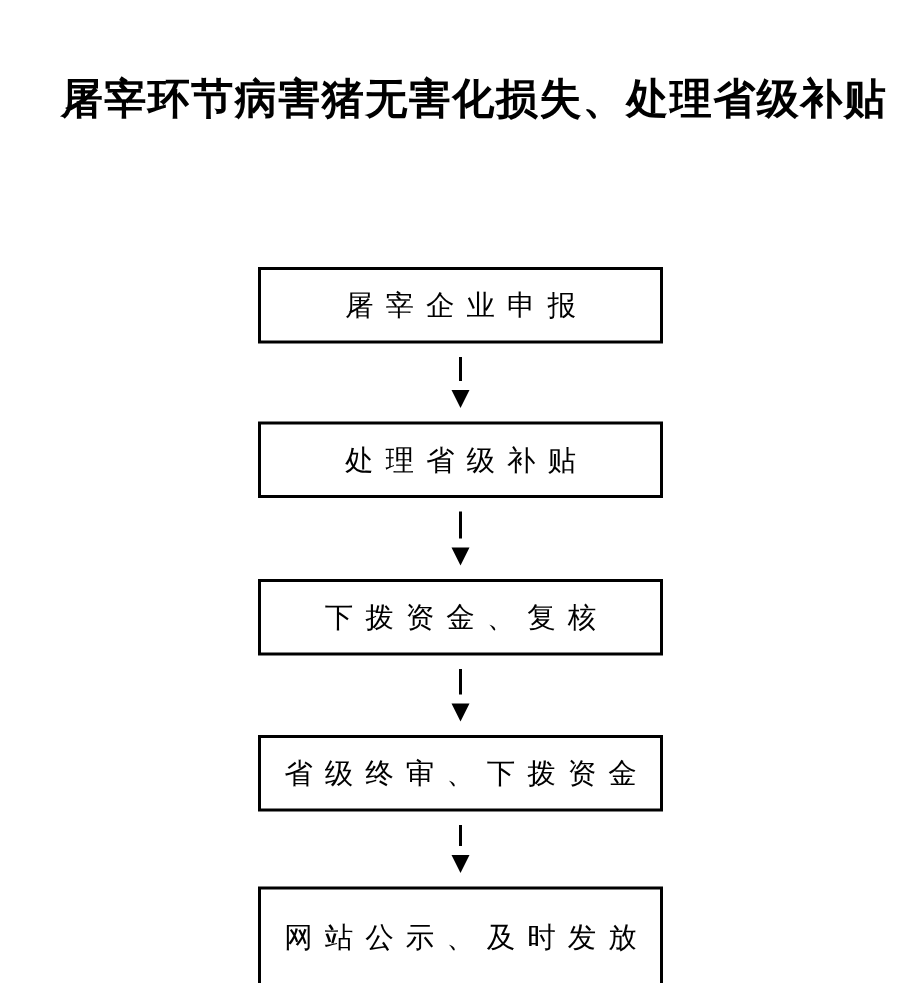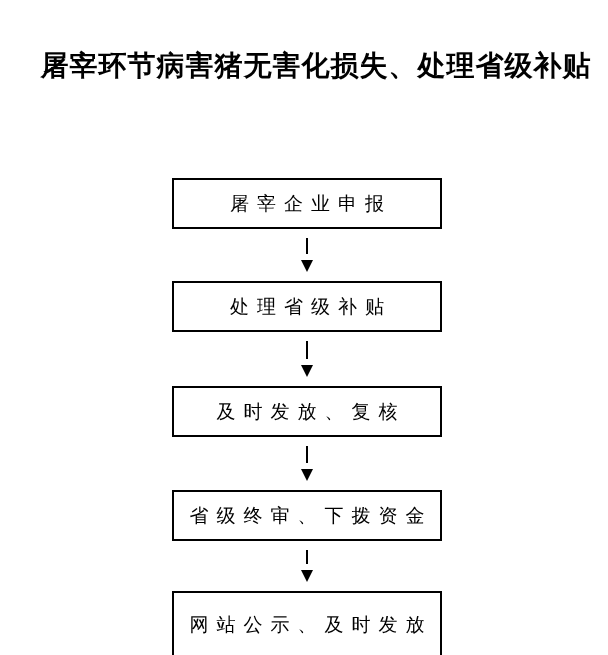--- a/index.html
+++ b/index.html
@@ -94,21 +94,21 @@
     <div class="node">
       <span>处理省级补贴</span>
     </div>
 
     <div class="arrow gap2">
       <div class="arrow-line"></div>
       <div class="arrow-head"></div>
     </div>
 
     <div class="node">
-      <span>及时发放、复核</span>
+      <span>下拨资金、复核</span>
     </div>
 
     <div class="arrow gap3">
       <div class="arrow-line"></div>
       <div class="arrow-head"></div>
     </div>
 
     <div class="node">
       <span>省级终审、下拨资金</span>
     </div>

